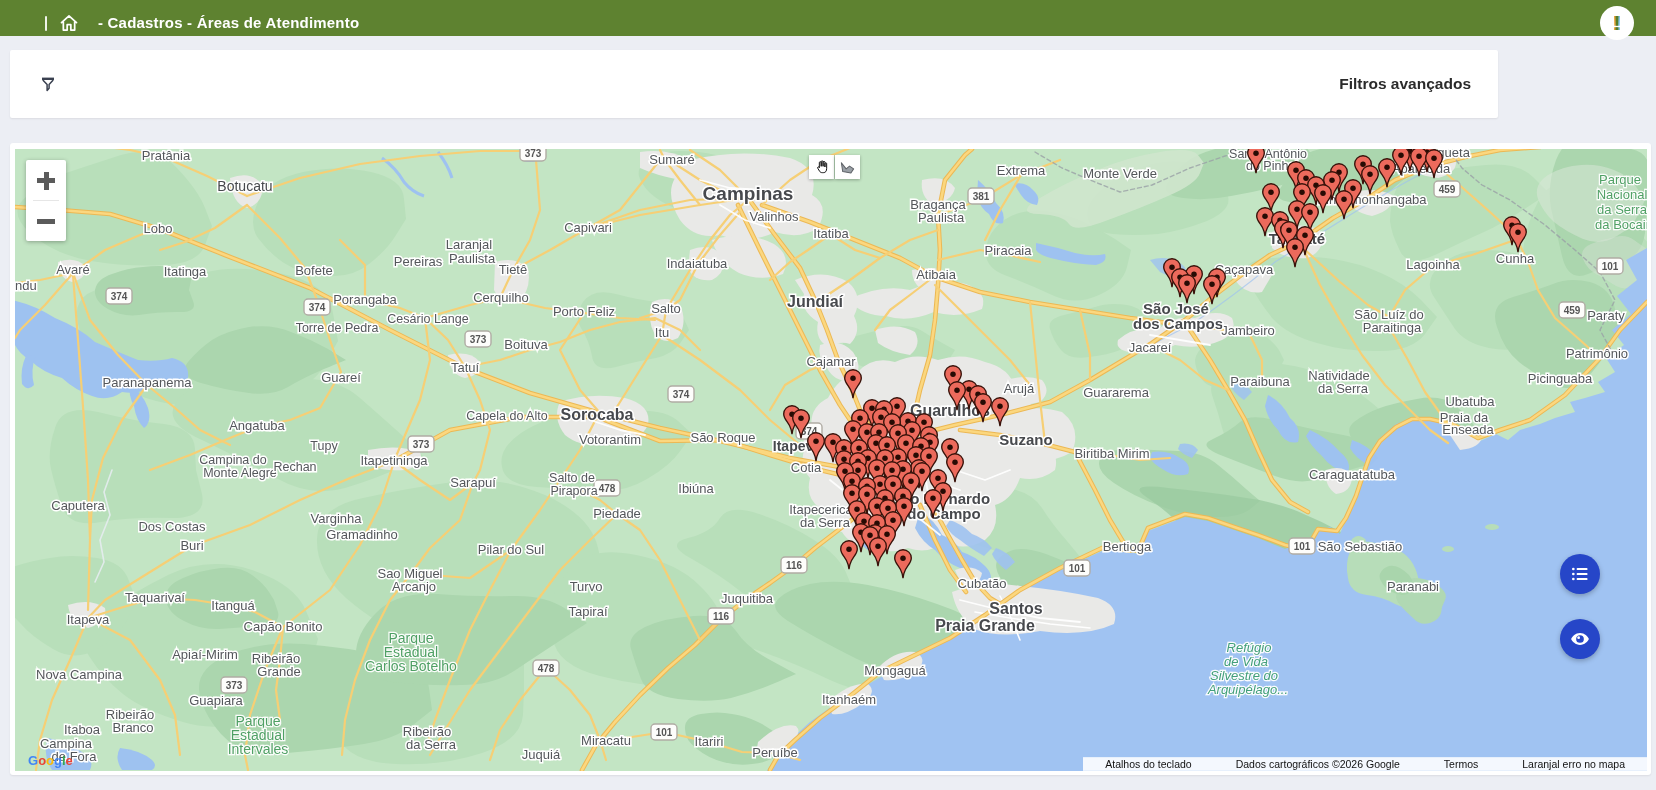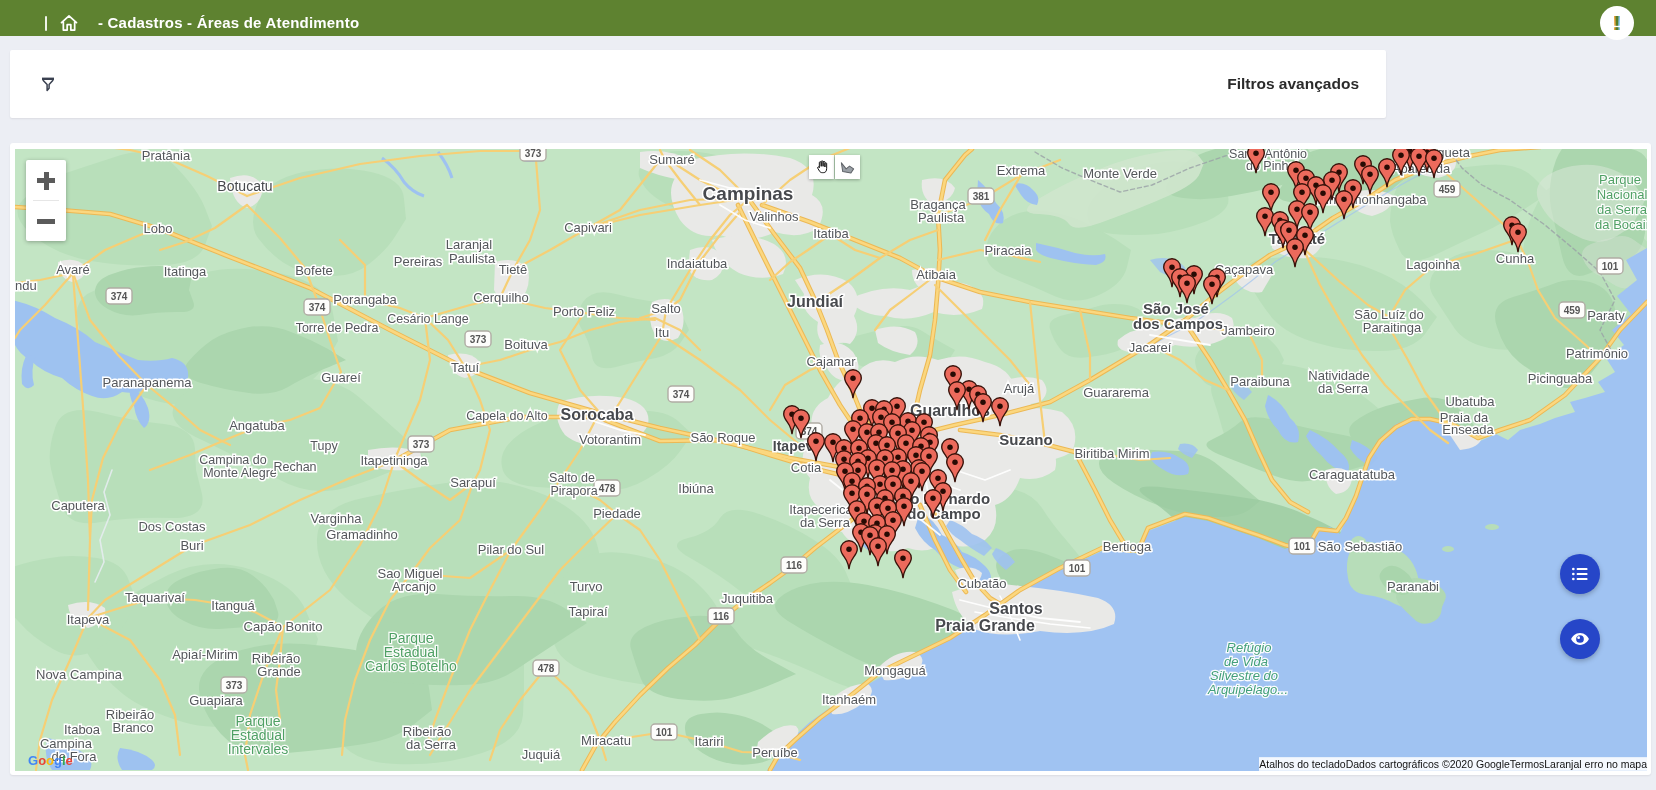--- a/index.html
+++ b/index.html
@@ -2,33 +2,33 @@
 <html><head><meta charset="utf-8">
 <style>
 *{margin:0;padding:0;box-sizing:border-box}
 html,body{width:1656px;height:790px;overflow:hidden;background:#eceef4;font-family:"Liberation Sans",sans-serif}
 .topbar{position:absolute;left:0;top:0;width:100%;height:36px;background:#5e8230}
 .topbar .sep{position:absolute;left:45px;top:16px;width:1.5px;height:15px;background:rgba(255,255,255,0.9);border-radius:1px}
 .topbar .title{position:absolute;left:98px;top:14px;color:#fff;font-weight:bold;font-size:15px;letter-spacing:0.2px}
 .homeic{position:absolute;left:59px;top:13px}
 .alertcircle{position:absolute;left:1600px;top:6px;width:34px;height:34px;border-radius:50%;background:#fff;text-align:center}
 .alertcircle span{font-size:21px;font-weight:bold;color:#567d2a;line-height:33px;text-shadow:-1.5px 0 0 #e8a33d,1.5px 0 0 #7ec3e8}
-.toolbar{position:absolute;left:10px;top:50px;width:1376px;height:68px;background:#fff;border-radius:2px;box-shadow:0 1px 2px rgba(0,0,0,0.08)}
+.toolbar{position:absolute;left:10px;top:50px;width:1488px;height:68px;background:#fff;border-radius:2px;box-shadow:0 1px 2px rgba(0,0,0,0.08)}
 .funnel{position:absolute;left:31px;top:27px}
 .filtros{position:absolute;right:27px;top:25px;font-size:15.5px;font-weight:bold;color:#2b2b2b}
 .mapcard{position:absolute;left:10px;top:143px;width:1641px;height:632px;background:#fff;border-radius:3px;box-shadow:0 1px 2px rgba(0,0,0,0.08)}
 .zoomctl{position:absolute;left:26px;top:160px;width:40px;height:81px;background:#fff;border-radius:2px;box-shadow:0 1px 4px rgba(0,0,0,0.3);z-index:5}
 .zoomctl .bar{position:absolute;background:#5b5b5b}
 .zoomctl .dv{position:absolute;left:7px;top:40px;width:26px;height:1px;background:#e6e6e6}
 .drawctl{position:absolute;left:809px;top:155px;z-index:5;display:flex}
 .drawctl .db{width:25px;height:24px;background:#fff;box-shadow:0 1px 3px rgba(0,0,0,0.3);margin-right:1px;display:flex;align-items:center;justify-content:center}
 .fab{position:absolute;width:40px;height:40px;border-radius:50%;background:#2646c8;z-index:5;box-shadow:0 2px 5px rgba(0,0,0,0.25);display:flex;align-items:center;justify-content:center}
 .glogo{position:absolute;left:28px;top:752px;z-index:5;font-size:13px;font-weight:bold;letter-spacing:0px;line-height:18px}
 .attrib{position:absolute;right:9px;top:757px;height:14px;z-index:5;background:rgba(255,255,255,0.75);font-size:10.5px;color:#111;display:flex;align-items:center}
-.attrib span{padding:0 0;background:rgba(255,255,255,0.55)}
+.attrib span{padding:0 22px;background:rgba(255,255,255,0.55)}
 </style></head>
 <body>
 <div class="topbar">
  <div class="sep"></div>
  <svg class="homeic" width="20" height="20" viewBox="0 0 24 24">
       <path d="M3 11.5 L12 3.5 L21 11.5 M5.2 10.5 V20.5 H9.8 V14 H14.2 V20.5 H18.8 V10.5" fill="none" stroke="#fff" stroke-width="2.1" stroke-linecap="round" stroke-linejoin="round"></path>
     </svg>
  <div class="title">- Cadastros - Áreas de Atendimento</div>
  <div class="alertcircle"><span>!</span></div>
 </div>
@@ -628,15 +628,15 @@
 <div class="fab" style="left:1560px;top:619px">
     <svg width="22" height="22" viewBox="0 0 24 24">
       <path d="M12 5.5 C7 5.5 3.5 9.5 2.3 12 C3.5 14.5 7 18.5 12 18.5 C17 18.5 20.5 14.5 21.7 12 C20.5 9.5 17 5.5 12 5.5 Z" fill="#fff"></path>
       <circle cx="12" cy="12" r="4.2" fill="#2646c8"></circle>
       <circle cx="10.5" cy="10.5" r="1.5" fill="#fff"></circle>
     </svg>
   </div>
 <div class="glogo"><span style="color:#4285f4">G</span><span style="color:#ea4335">o</span><span style="color:#fbbc05">o</span><span style="color:#4285f4">g</span><span style="color:#34a853">l</span><span style="color:#ea4335">e</span></div>
 <div class="attrib">
     <span>Atalhos do teclado</span>
-    <span>Dados cartográficos ©2020 Google</span>
+    <span>Dados cartográficos ©2026 Google</span>
     <span>Termos</span>
     <span>Laranjal erro no mapa</span>
   </div>
 </body></html>

